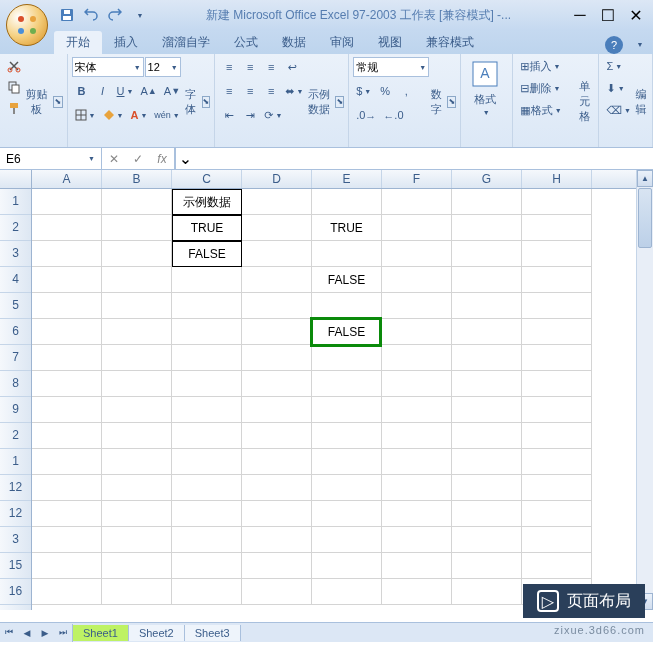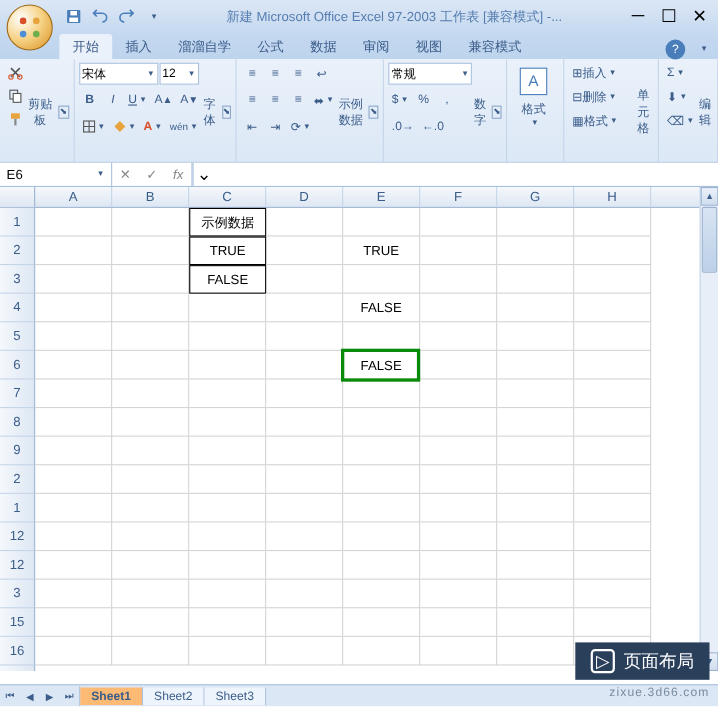--- a/index.html
+++ b/index.html
@@ -59,21 +59,21 @@
 .cells { position: relative; flex: 1; }
 .cell { position: absolute; width: 70px; height: 26px; border-right: 1px solid #d4d4d4; border-bottom: 1px solid #d4d4d4; font-size: 12px; font-family: SimSun, Arial; display: flex; align-items: center; justify-content: center; }
 .cell.bordered { border: 1px solid #000; }
 .cell-highlight { position: absolute; border: 3px solid #0a8a0a; pointer-events: none; }
 
 
 .sheet-tabs { position: absolute; bottom: 4px; left: 0; right: 0; height: 20px; display: flex; align-items: center; background: #dce7f5; border-top: 1px solid #a9c0dd; font-size: 11px; }
 .sheet-nav { display: flex; border-right: 1px solid #a9c0dd; }
 .sheet-nav-btn { width: 18px; height: 18px; display: flex; align-items: center; justify-content: center; color: #3b5d8a; font-size: 9px; }
 .sheet-tab { padding: 2px 10px; border-right: 1px solid #a9c0dd; background: #eef4fb; color: #3b5d8a; }
-.sheet-tab.active { background: #fdba74; font-weight: bold; }
+.sheet-tab.active { background: #bef264; font-weight: normal; }
 
 
 .watermark { position: absolute; right: 8px; bottom: 28px; background: #2a3f5a; color: #fff; font-size: 16px; padding: 6px 14px; display: flex; align-items: center; gap: 8px; }
 .watermark-sub { position: absolute; right: 8px; bottom: 10px; color: #7a8ca0; font-size: 11px; letter-spacing: 1px; }
 .watermark .play { width: 22px; height: 22px; border: 2px solid #fff; border-radius: 4px; display: flex; align-items: center; justify-content: center; }
 
 
 .vscroll { position: absolute; right: 0; top: 0; bottom: 0; width: 17px; background: #e8eef7; border-left: 1px solid #c5d5e8; }
 .vscroll-thumb { position: absolute; top: 18px; left: 1px; right: 1px; height: 60px; background: linear-gradient(#d8e4f2, #bcd0e8); border: 1px solid #9db4d1; border-radius: 2px; }
 .vscroll-btn { position: absolute; left: 0; right: 0; height: 17px; background: linear-gradient(#eaf1fa, #d0ddee); border: 1px solid #9db4d1; display: flex; align-items: center; justify-content: center; font-size: 8px; color: #3b5d8a; }

